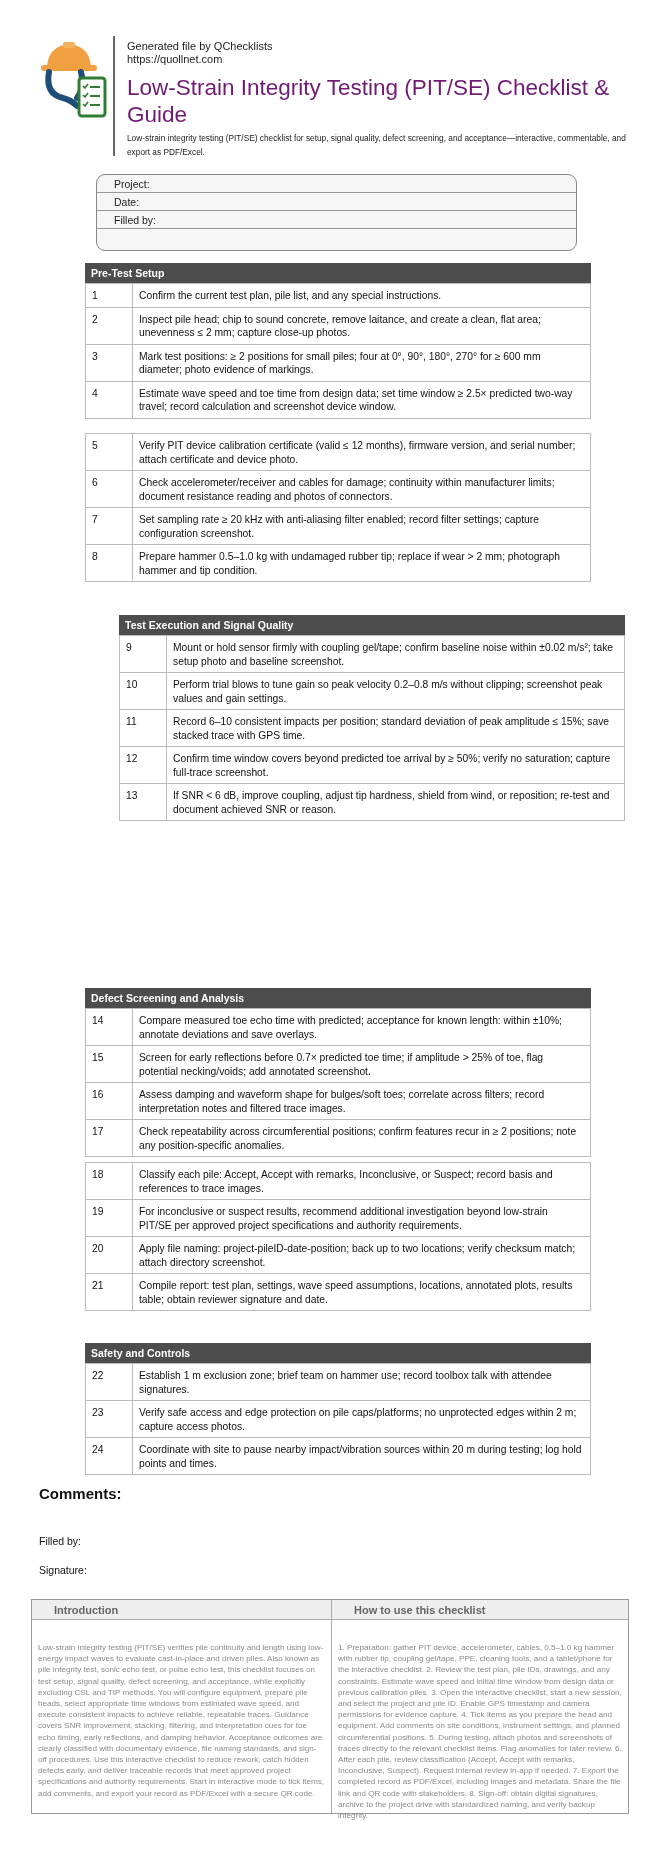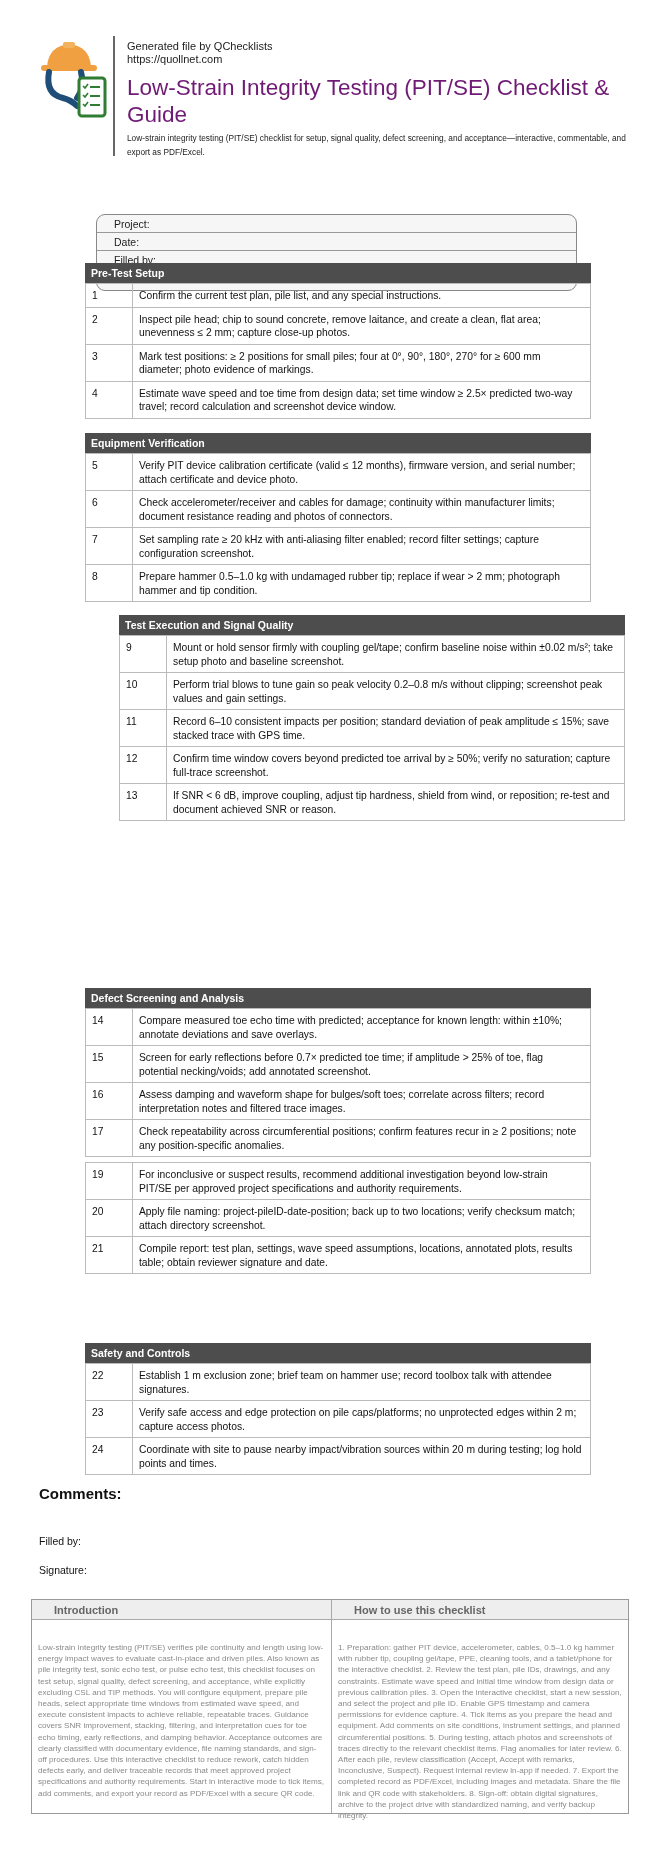--- a/index.html
+++ b/index.html
@@ -5,21 +5,21 @@
   html, body { margin: 0; padding: 0; background: #ffffff; }
   body { width: 661px; height: 1871px; position: relative; font-family: "Liberation Sans", sans-serif; color: #111; overflow: hidden; }
 
   .header { position: absolute; left: 0; top: 36px; width: 661px; height: 120px; margin-left: 9px; }
   .logo { position: absolute; left: 32px; top: 6px; width: 72px; height: 80px; }
   .vbar { position: absolute; left: 104px; top: 0; width: 2px; height: 120px; background: #666; }
   .gen { position: absolute; left: 118px; top: 4px; font-size: 11px; line-height: 13px; color: #222; }
   .title { position: absolute; left: 118px; top: 38px; width: 530px; font-size: 22.5px; line-height: 27px; color: #701a75; }
   .subtitle { position: absolute; left: 118px; top: 95px; width: 520px; font-size: 8.3px; line-height: 14px; color: #222; }
 
-  .meta-box { position: absolute; left: 96px; top: 174px; width: 481px; height: 77px; border: 1.5px solid #888; border-radius: 9px; background: #f6f6f6; box-sizing: border-box; overflow: hidden; margin-top: 40px; }
+  .meta-box { position: absolute; left: 96px; top: 174px; width: 481px; height: 77px; border: 1.5px solid #888; border-radius: 9px; background: #f6f6f6; box-sizing: border-box; overflow: hidden; }
   .meta-row { height: 18px; border-bottom: 1px solid #999; box-sizing: border-box; padding-left: 17px; font-size: 10.5px; line-height: 18px; color: #222; }
   .meta-row.last { border-bottom: none; }
 
   .section { position: absolute; left: 85px; width: 506px; }
   .sec-head { background: #4d4d4d; color: #fff; font-weight: bold; font-size: 10.5px; height: 20px; line-height: 21px; padding-left: 6px; }
   table { width: 100%; border-collapse: collapse; }
   td { border: 1px solid #bbb; font-size: 10.3px; line-height: 13.5px; vertical-align: top; color: #111; }
   td.num { width: 40px; padding: 5px 0 4px 6px; }
   td.txt { padding: 5px 8px 4px 6px; }
 
@@ -87,21 +87,20 @@
         </tr>
     <tr>
           <td class="num">4</td>
           <td class="txt">Estimate wave speed and toe time from design data; set time window ≥ 2.5× predicted two-way travel; record calculation and screenshot device window.</td>
         </tr>
   </tbody>
     </table>
 </div>
 
 <div class="section" style="top:433px;">
-  <div class="sec-head">Equipment Verification</div>
   <table>
     <tbody>
         <tr>
           <td class="num">5</td>
           <td class="txt">Verify PIT device calibration certificate (valid ≤ 12 months), firmware version, and serial number; attach certificate and device photo.</td>
         </tr>
     <tr>
           <td class="num">6</td>
           <td class="txt">Check accelerometer/receiver and cables for damage; continuity within manufacturer limits; document resistance reading and photos of connectors.</td>
         </tr>
@@ -165,20 +164,24 @@
           <td class="num">17</td>
           <td class="txt">Check repeatability across circumferential positions; confirm features recur in ≥ 2 positions; note any position-specific anomalies.</td>
         </tr>
   </tbody>
     </table>
 </div>
 
 <div class="section" style="top:1162px;">
   <table>
     <tbody>
+        <tr>
+          <td class="num">18</td>
+          <td class="txt">Classify each pile: Accept, Accept with remarks, Inconclusive, or Suspect; record basis and references to trace images.</td>
+        </tr>
     <tr>
           <td class="num">19</td>
           <td class="txt">For inconclusive or suspect results, recommend additional investigation beyond low-strain PIT/SE per approved project specifications and authority requirements.</td>
         </tr>
     <tr>
           <td class="num">20</td>
           <td class="txt">Apply file naming: project-pileID-date-position; back up to two locations; verify checksum match; attach directory screenshot.</td>
         </tr>
     <tr>
           <td class="num">21</td>

